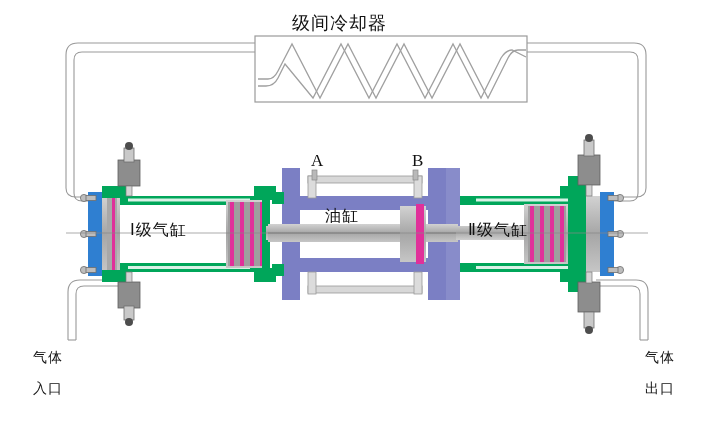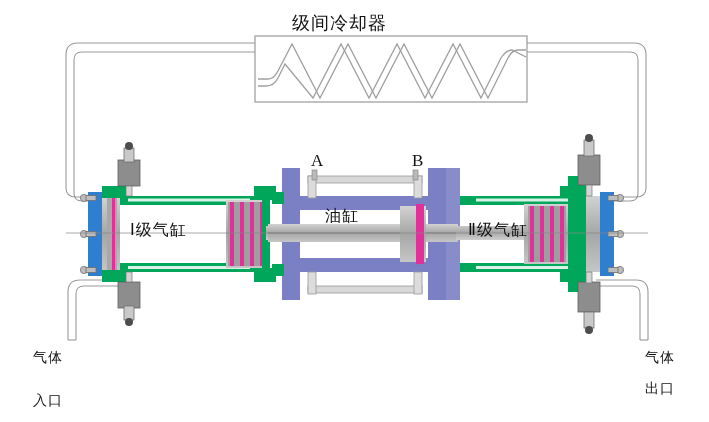--- a/index.html
+++ b/index.html
@@ -232,18 +232,18 @@
 
   <div class="lbl lbl-cyl" style="left:325px; top:208px;">油缸</div>
 
   <div class="lbl lbl-cyl" style="left:468px; top:222px;">Ⅱ级气缸</div>
 
   <div class="lbl lbl-tap" style="left:311px; top:152px;">A</div>
 
   <div class="lbl lbl-tap" style="left:412px; top:152px;">B</div>
 
   <div class="lbl lbl-port" style="left:33px; top:350px;">气体</div>
-  <div class="lbl lbl-port" style="left:33px; top:381px;margin-top:12px;">入口</div>
+  <div class="lbl lbl-port" style="left:33px; top:381px;">入口</div>
 
   <div class="lbl lbl-port" style="left:645px; top:350px;">气体</div>
   <div class="lbl lbl-port" style="left:645px; top:381px;">出口</div>
 
 </div>
 
 </body></html>

